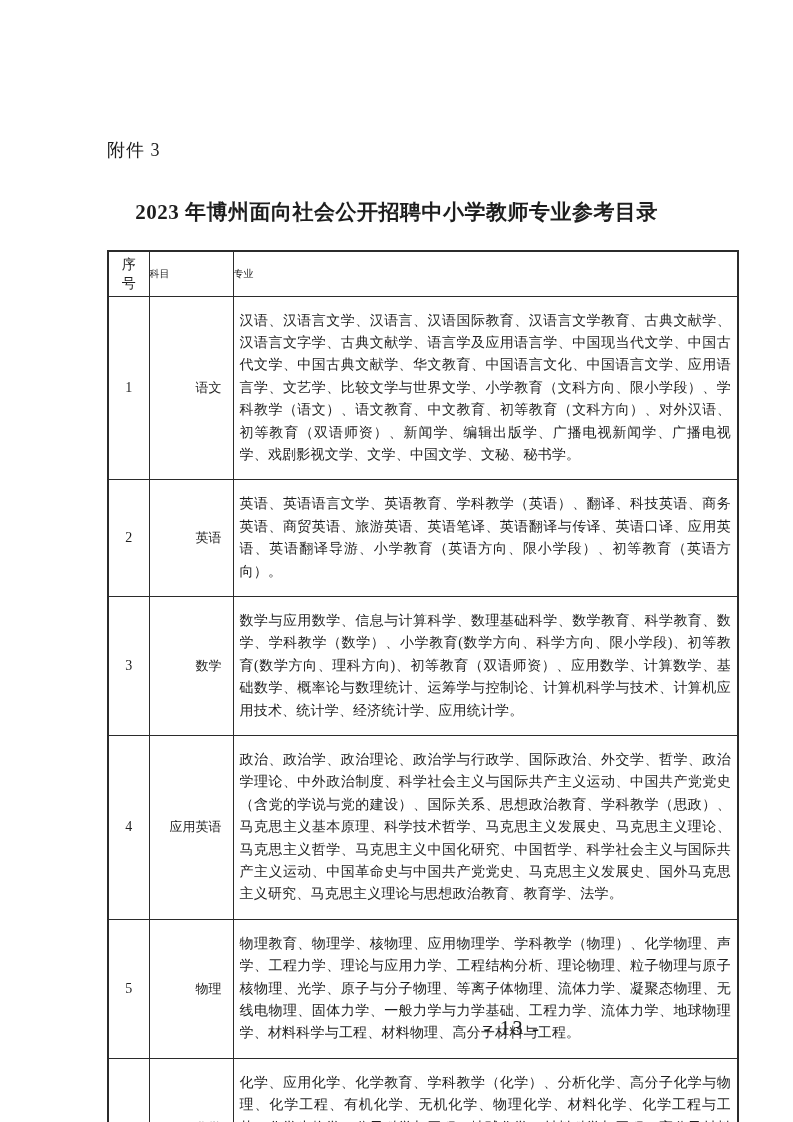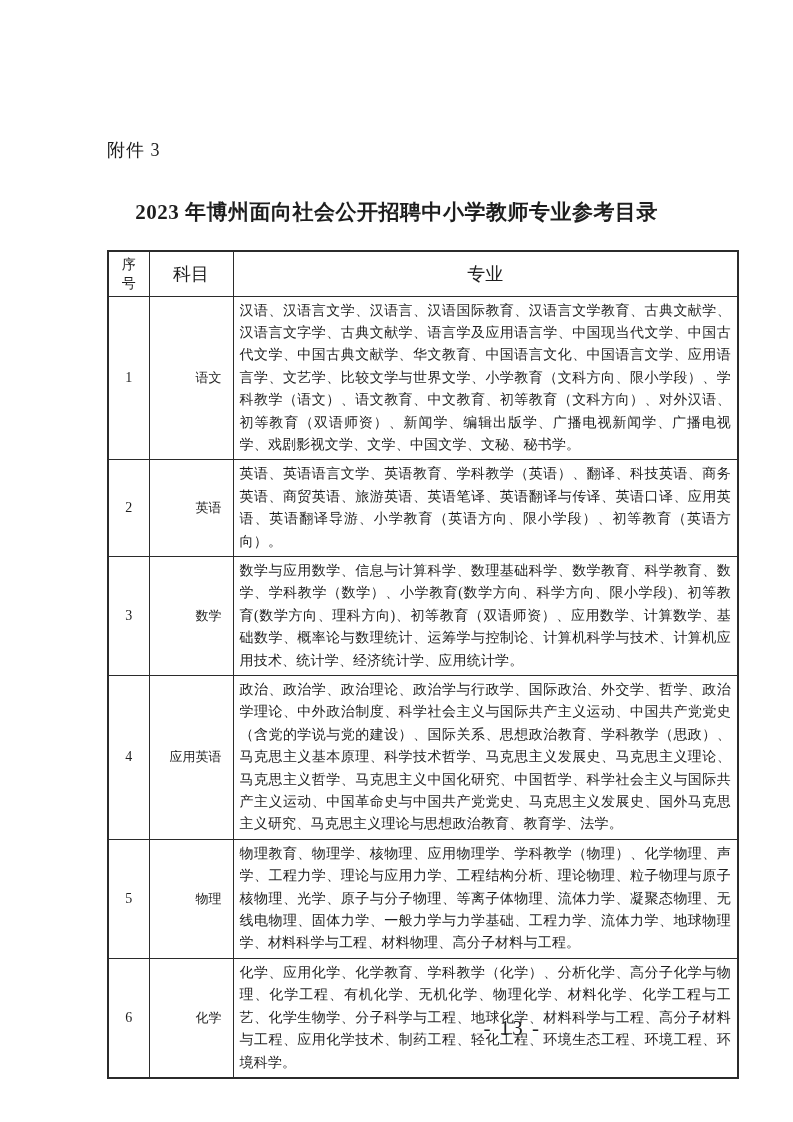--- a/index.html
+++ b/index.html
@@ -55,38 +55,38 @@
   col.c-major { width: 505px; }
   tr.head-row { height: 45px; }
   th.h-no {
     font-size: 14px;
     line-height: 19px;
     padding: 0 12px;
     word-break: break-all;
     text-align: center;
   }
   th.h-subject, th.h-major {
-    font-size: 18px;
-    text-align: center;
+    font-size: 10px;
+    text-align: left;
   }
   td.no-cell {
     text-align: center;
     font-size: 14px;
   }
   td.subject-cell {
     text-align: right;
     font-size: 13px;
     line-height: 22px;
     padding: 16px 11px;
     word-break: break-all;
   }
   td.majors-cell {
     font-size: 14px;
     line-height: 22.4px;
-    padding: 3px 6px;
+    padding: 13px 6px;
     text-align: justify;
     word-break: break-all;
     letter-spacing: 0.2px;
   }
   tr.r-0 { height: 157px; }
   tr.r-1 { height: 72px; }
   tr.r-2 { height: 109px; }
   tr.r-3 { height: 157px; }
   tr.r-4 { height: 108px; }
   tr.r-5 { height: 99px; }

